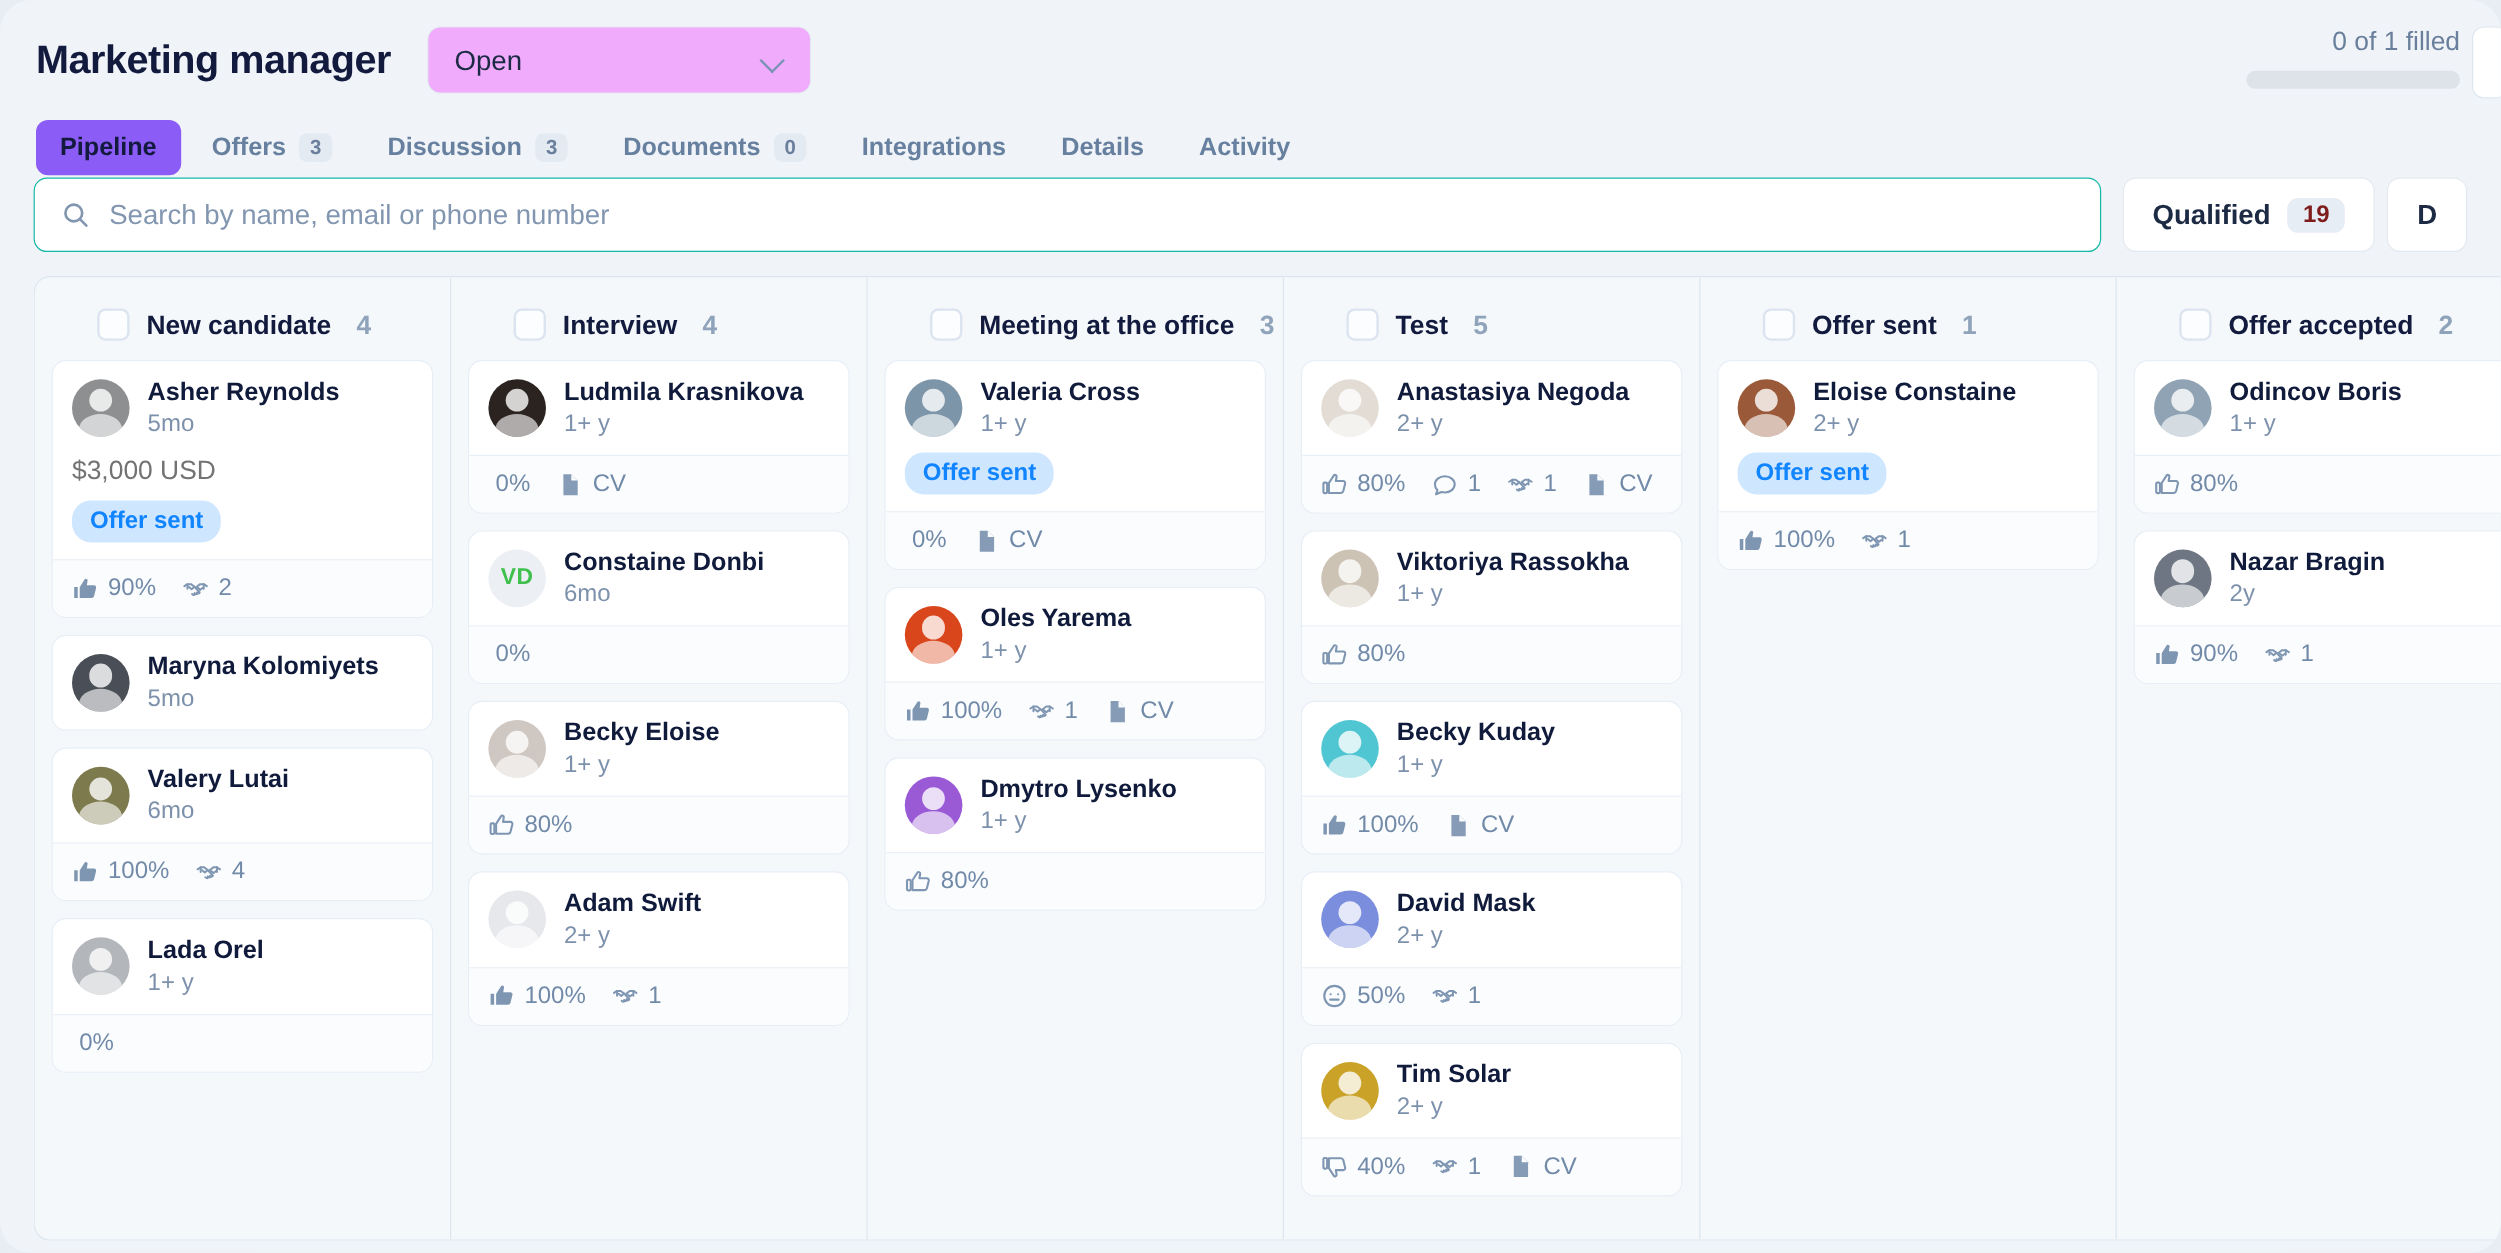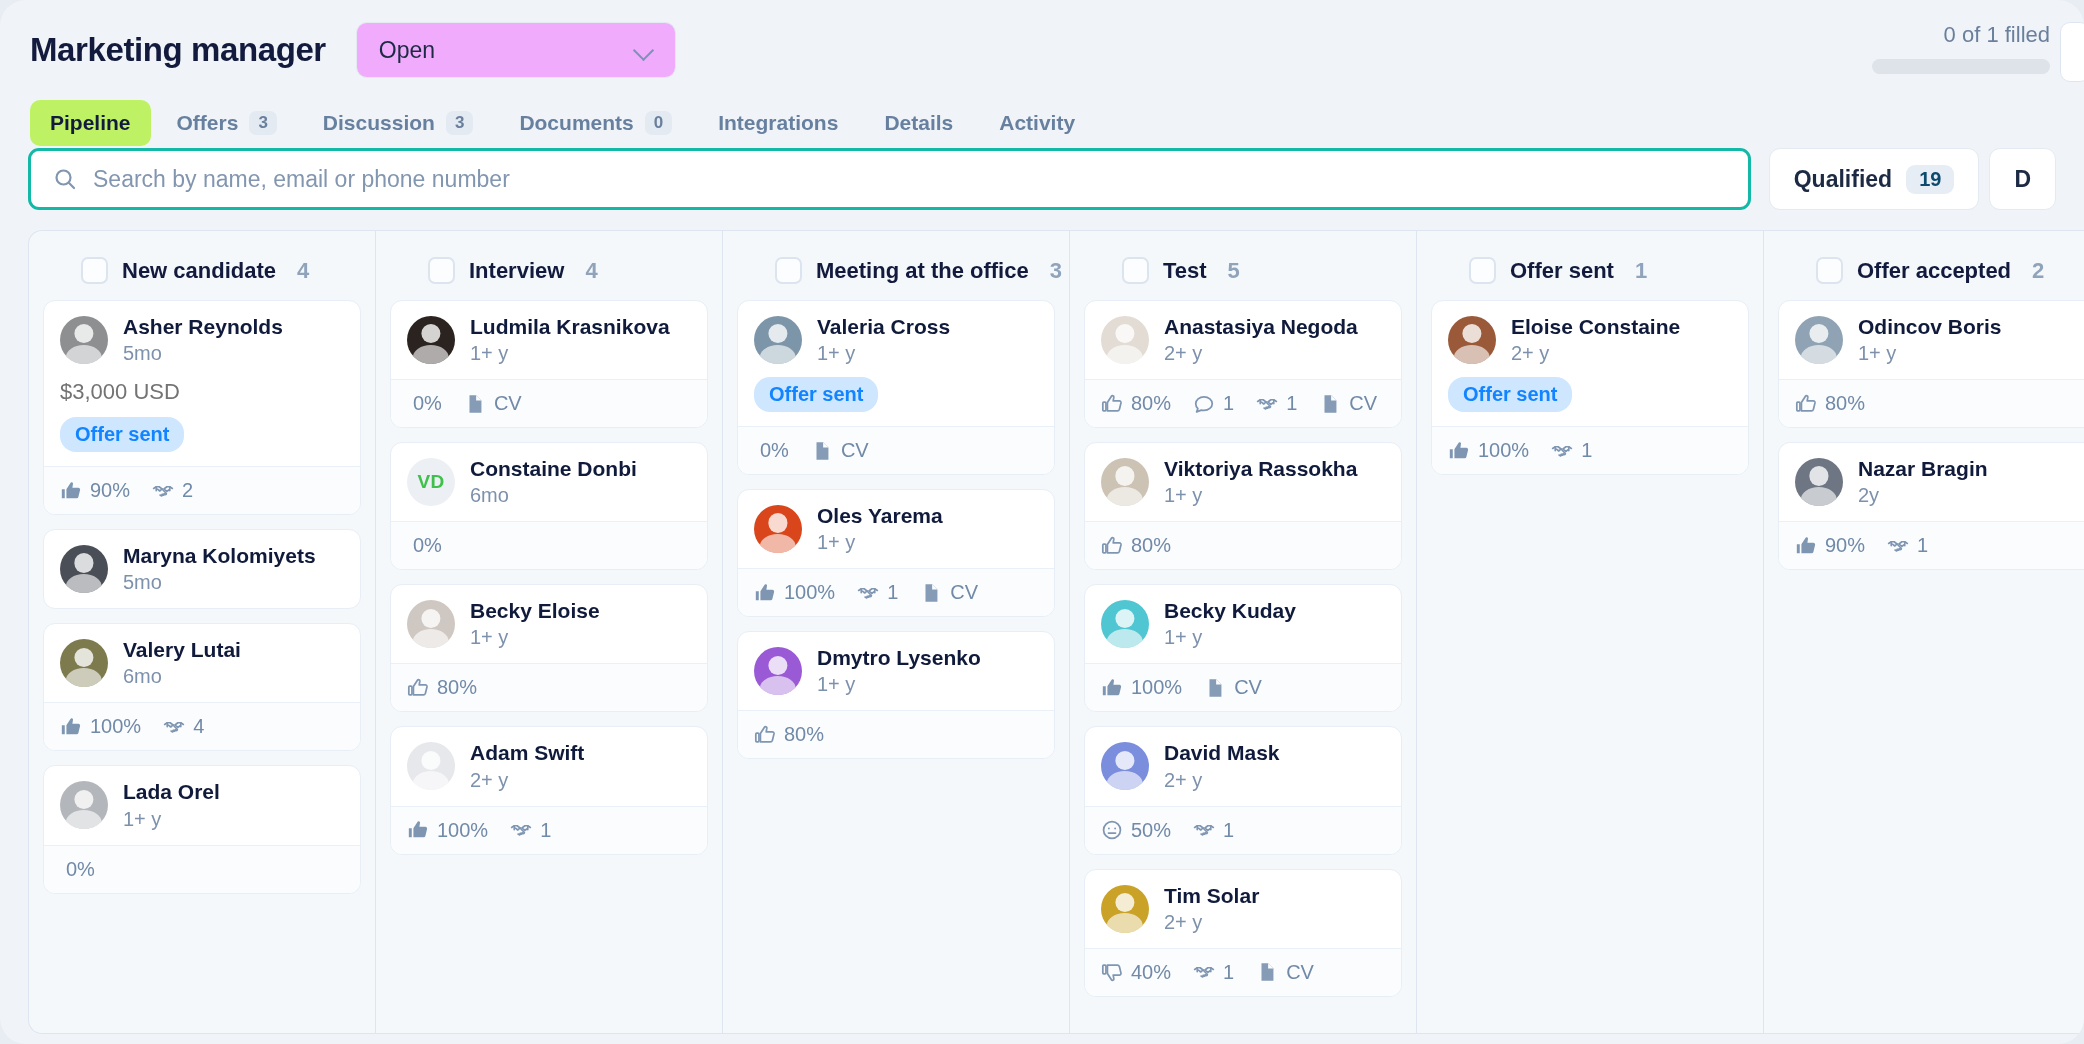--- a/index.html
+++ b/index.html
@@ -66,52 +66,52 @@
   }
 
   
   .tabs { display: flex; align-items: center; gap: 6px; margin-top: 22px; }
   .tab {
     display: flex; align-items: center; gap: 11px;
     padding: 11px 20px;
     font-size: 21px; color: #67809f; font-weight: bold;
     border-radius: 10px; cursor: pointer; white-space: nowrap;
   }
-  .tab.active { background: #bef264; color: #121a3d; align-items: flex-end; }
+  .tab.active { background: #8b5cf6; color: #121a3d; align-items: flex-end; }
   .tab-count {
     background: #e3eaf2; color: #6a7f9c;
     font-size: 17px; font-weight: bold;
     padding: 2px 9px; border-radius: 7px; min-width: 26px; text-align: center;
   }
 
   
   .searchrow {
     position: relative; margin: 0 28px;
     height: 62px; display: flex; align-items: stretch;
   }
   .search-field {
     flex: 1; background: #ffffff;
-    border: 3px solid #14b8a6; border-radius: 11px;
+    border: 1px solid #14b8a6; border-radius: 11px;
     display: flex; align-items: center; gap: 16px; padding: 0 22px;
   }
   .search-ph { font-size: 23px; color: #8296b0; }
   .mag { width: 24px; height: 24px; flex: none; }
 
   .filter-tabs {
     display: flex; align-items: stretch; margin-left: 18px;
   }
   .filter-tab {
     display: flex; align-items: center; gap: 14px;
     padding: 0 24px; font-size: 23px; font-weight: bold; color: #1d2a44;
     background: #ffffff; border: 1px solid #e4eaf1;
     border-radius: 11px; cursor: pointer; white-space: nowrap;
   }
   .filter-tab + .filter-tab { margin-left: 10px; }
   .filter-count {
-    background: #e7edf4; color: #0c4a6e; font-size: 20px;
+    background: #e7edf4; color: #7f1d1d; font-size: 20px;
     padding: 3px 13px; border-radius: 9px; font-weight: bold; text-align: center;
   }
 
   
   .board {
     position: absolute; left: 28px; right: 0; top: 230px; bottom: 10px;
     display: flex; align-items: stretch;
     border: 1px solid #dde6f0;
     border-right: none;
     border-radius: 14px 0 0 14px;

